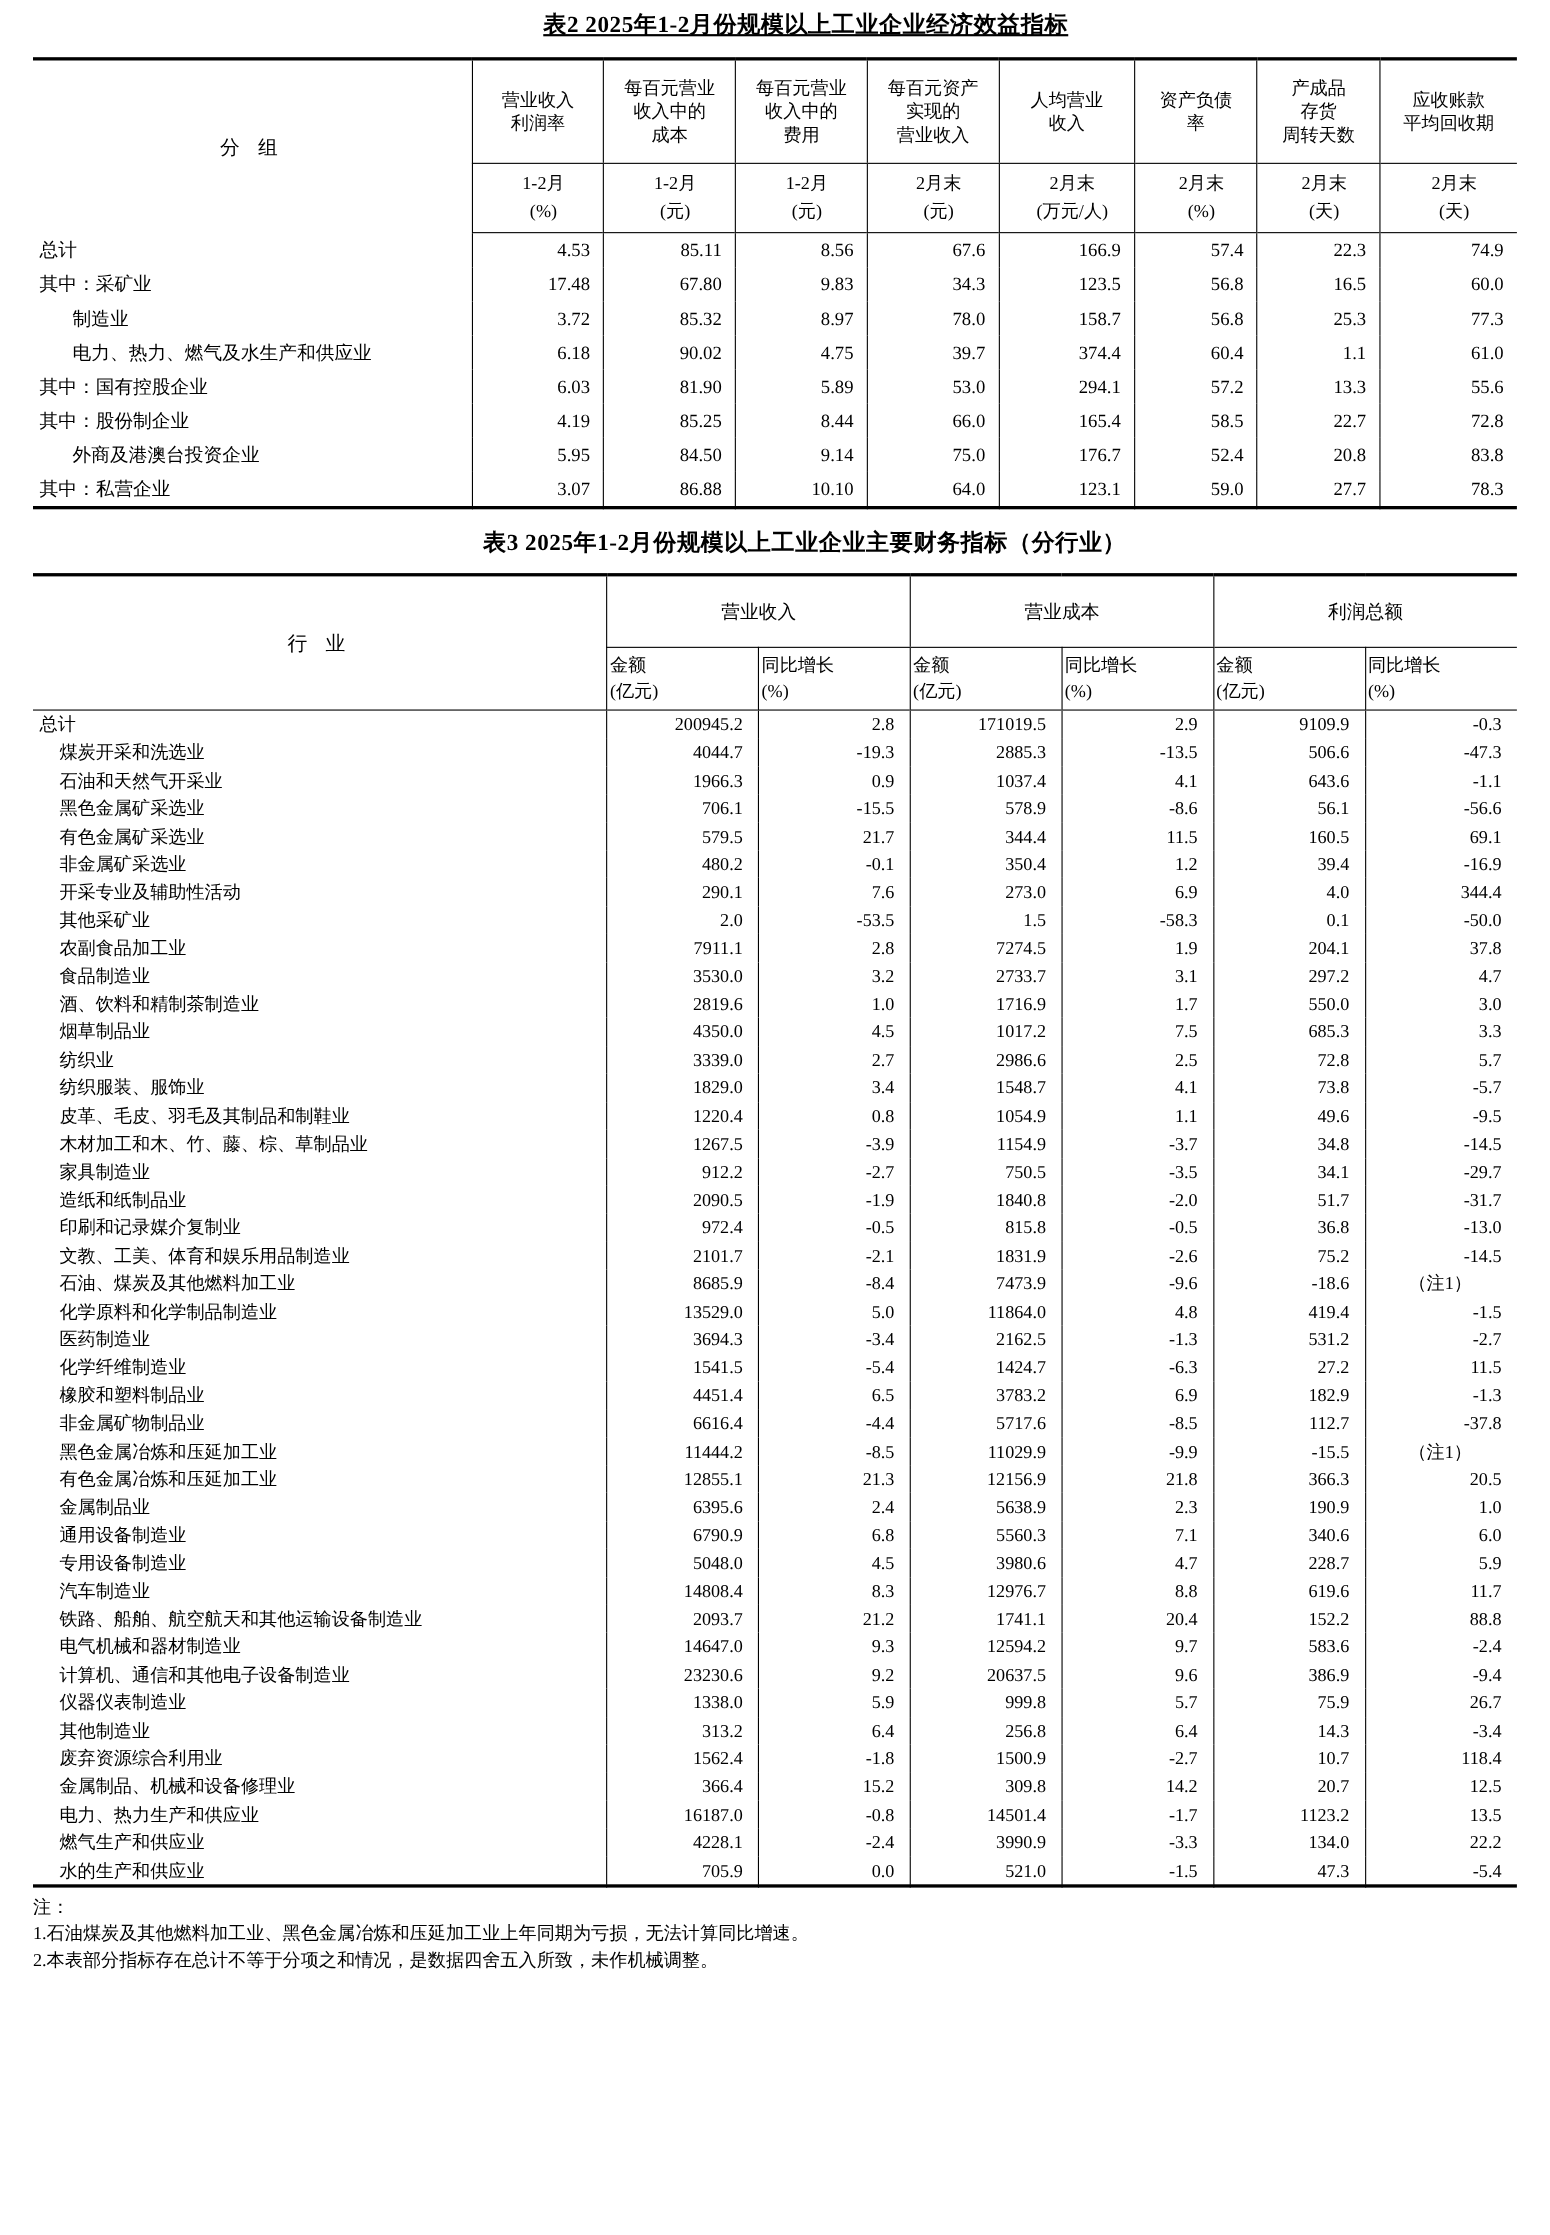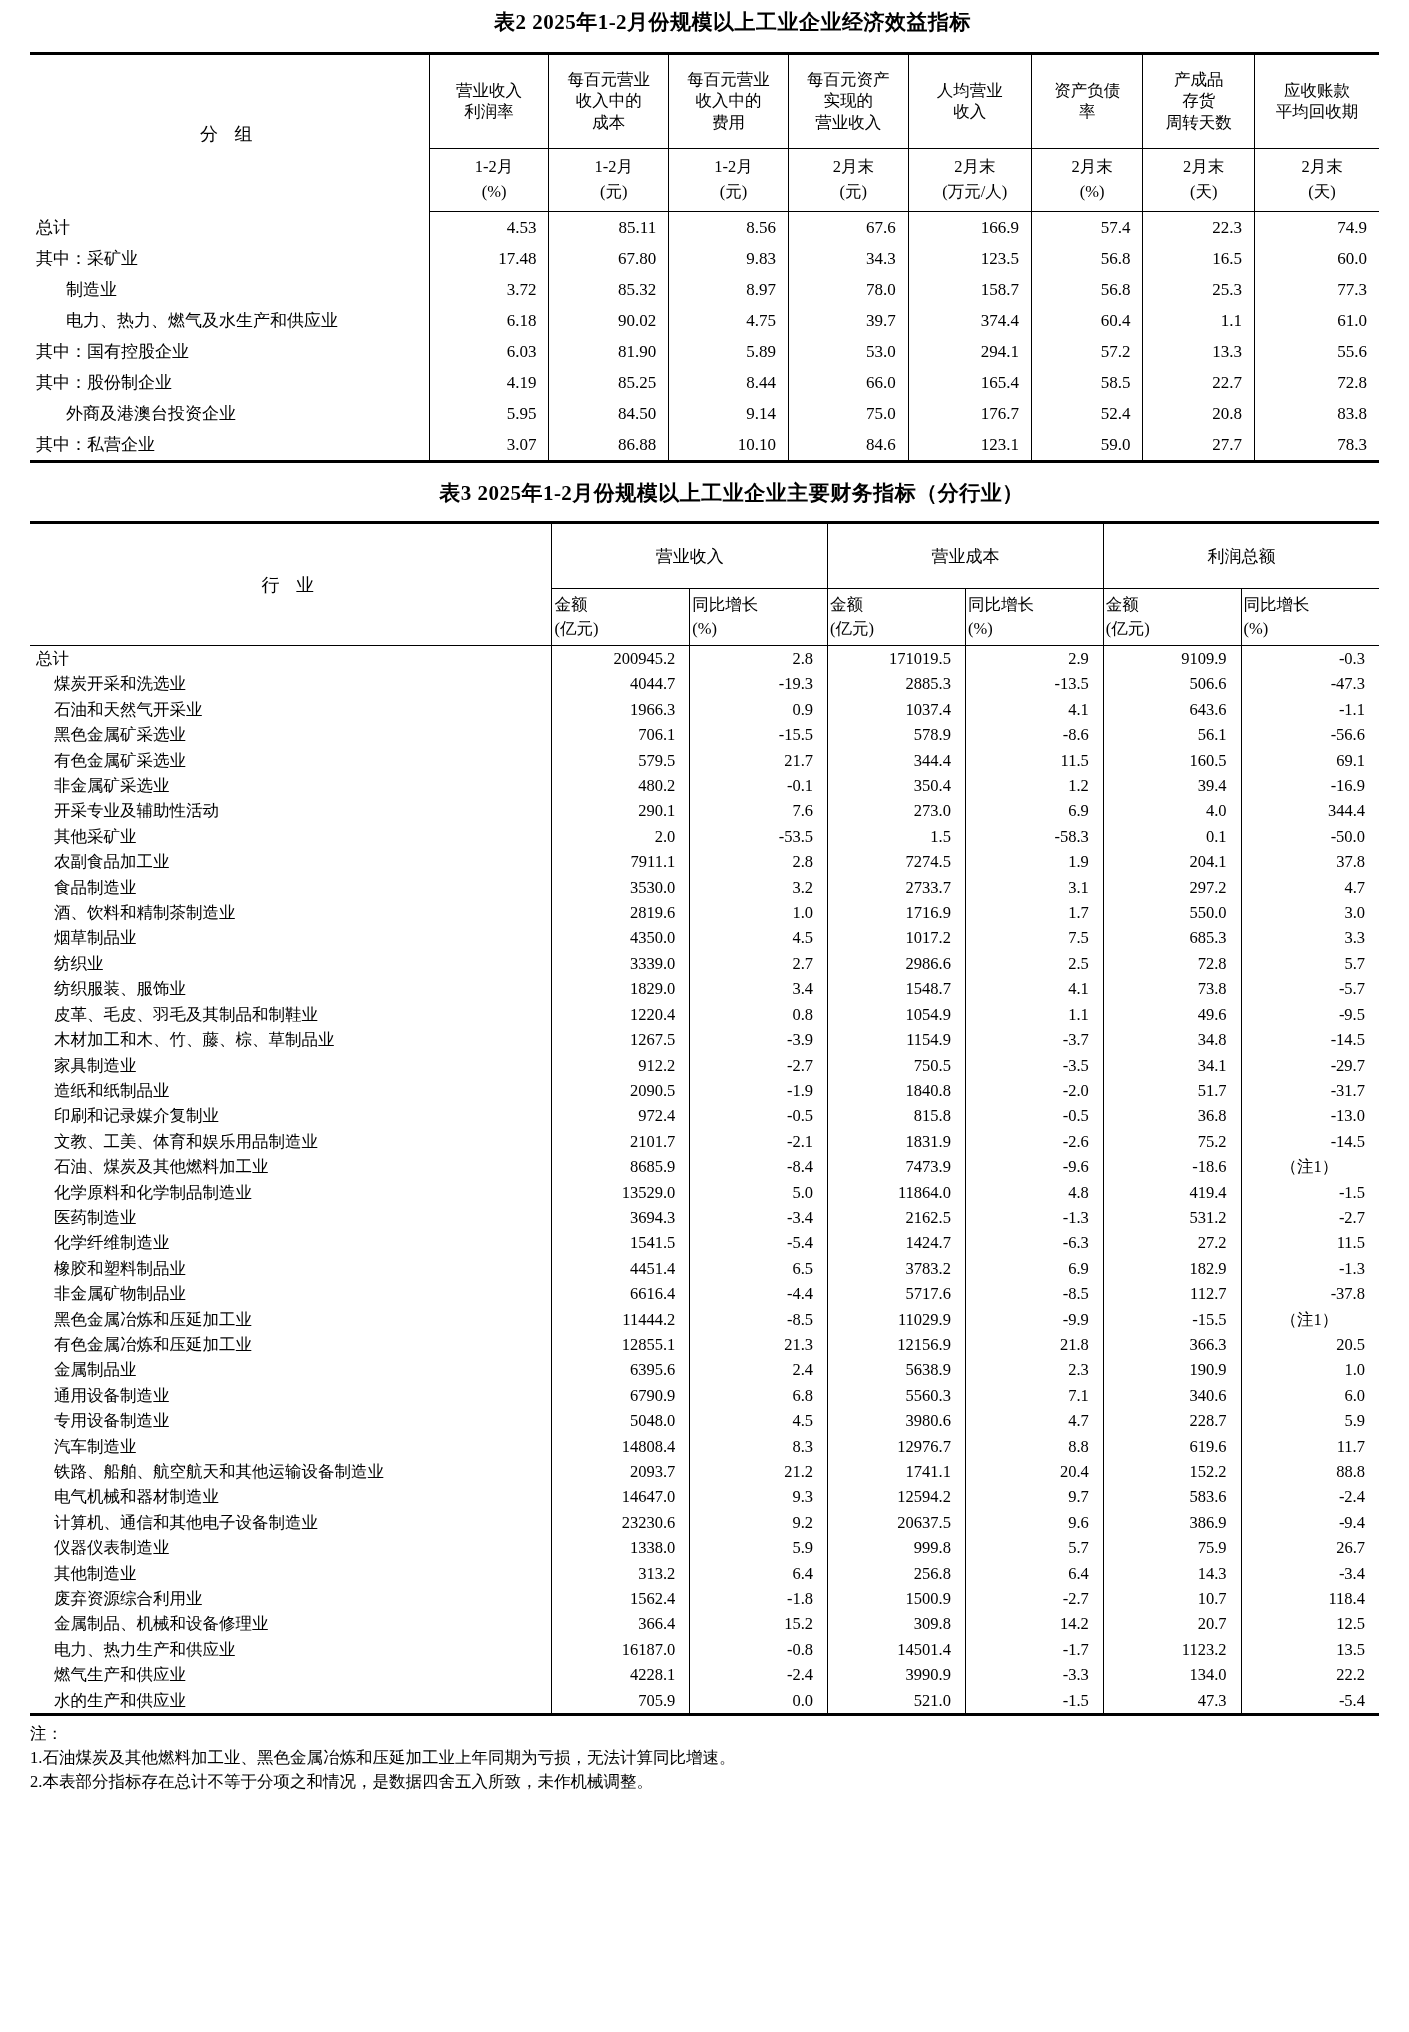--- a/index.html
+++ b/index.html
@@ -23,21 +23,21 @@
     position: relative;
   }
 
   
   .table-title {
     text-align: center;
     font-weight: bold;
     font-size: 21px;
     letter-spacing: 0.5px;
   }
-  #t2-title { padding-top: 8px; padding-left: 56px; }
+  #t2-title { padding-top: 8px; padding-left: 56px; text-decoration: underline; }
   #t3-title { padding-top: 16px; padding-left: 54px; }
 
   
   .tbl-wrap { padding: 0 30px; box-sizing: border-box; }
   table.stat {
     border-collapse: collapse;
     width: 100%;
     font-size: 17px;
     table-layout: fixed;
   }
@@ -308,21 +308,21 @@
             <td class="cell-num">176.7</td>
             <td class="cell-num">52.4</td>
             <td class="cell-num">20.8</td>
             <td class="cell-num">83.8</td>
           </tr>
           <tr>
             <td class="cell-name">其中：私营企业</td>
             <td class="cell-num">3.07</td>
             <td class="cell-num">86.88</td>
             <td class="cell-num">10.10</td>
-            <td class="cell-num">84.6</td>
+            <td class="cell-num">64.0</td>
             <td class="cell-num">123.1</td>
             <td class="cell-num">59.0</td>
             <td class="cell-num">27.7</td>
             <td class="cell-num">78.3</td>
           </tr>
         </tbody>
       <tbody>
         <tr>
           <td colspan="9" class="rule-thick"></td>
         </tr>

